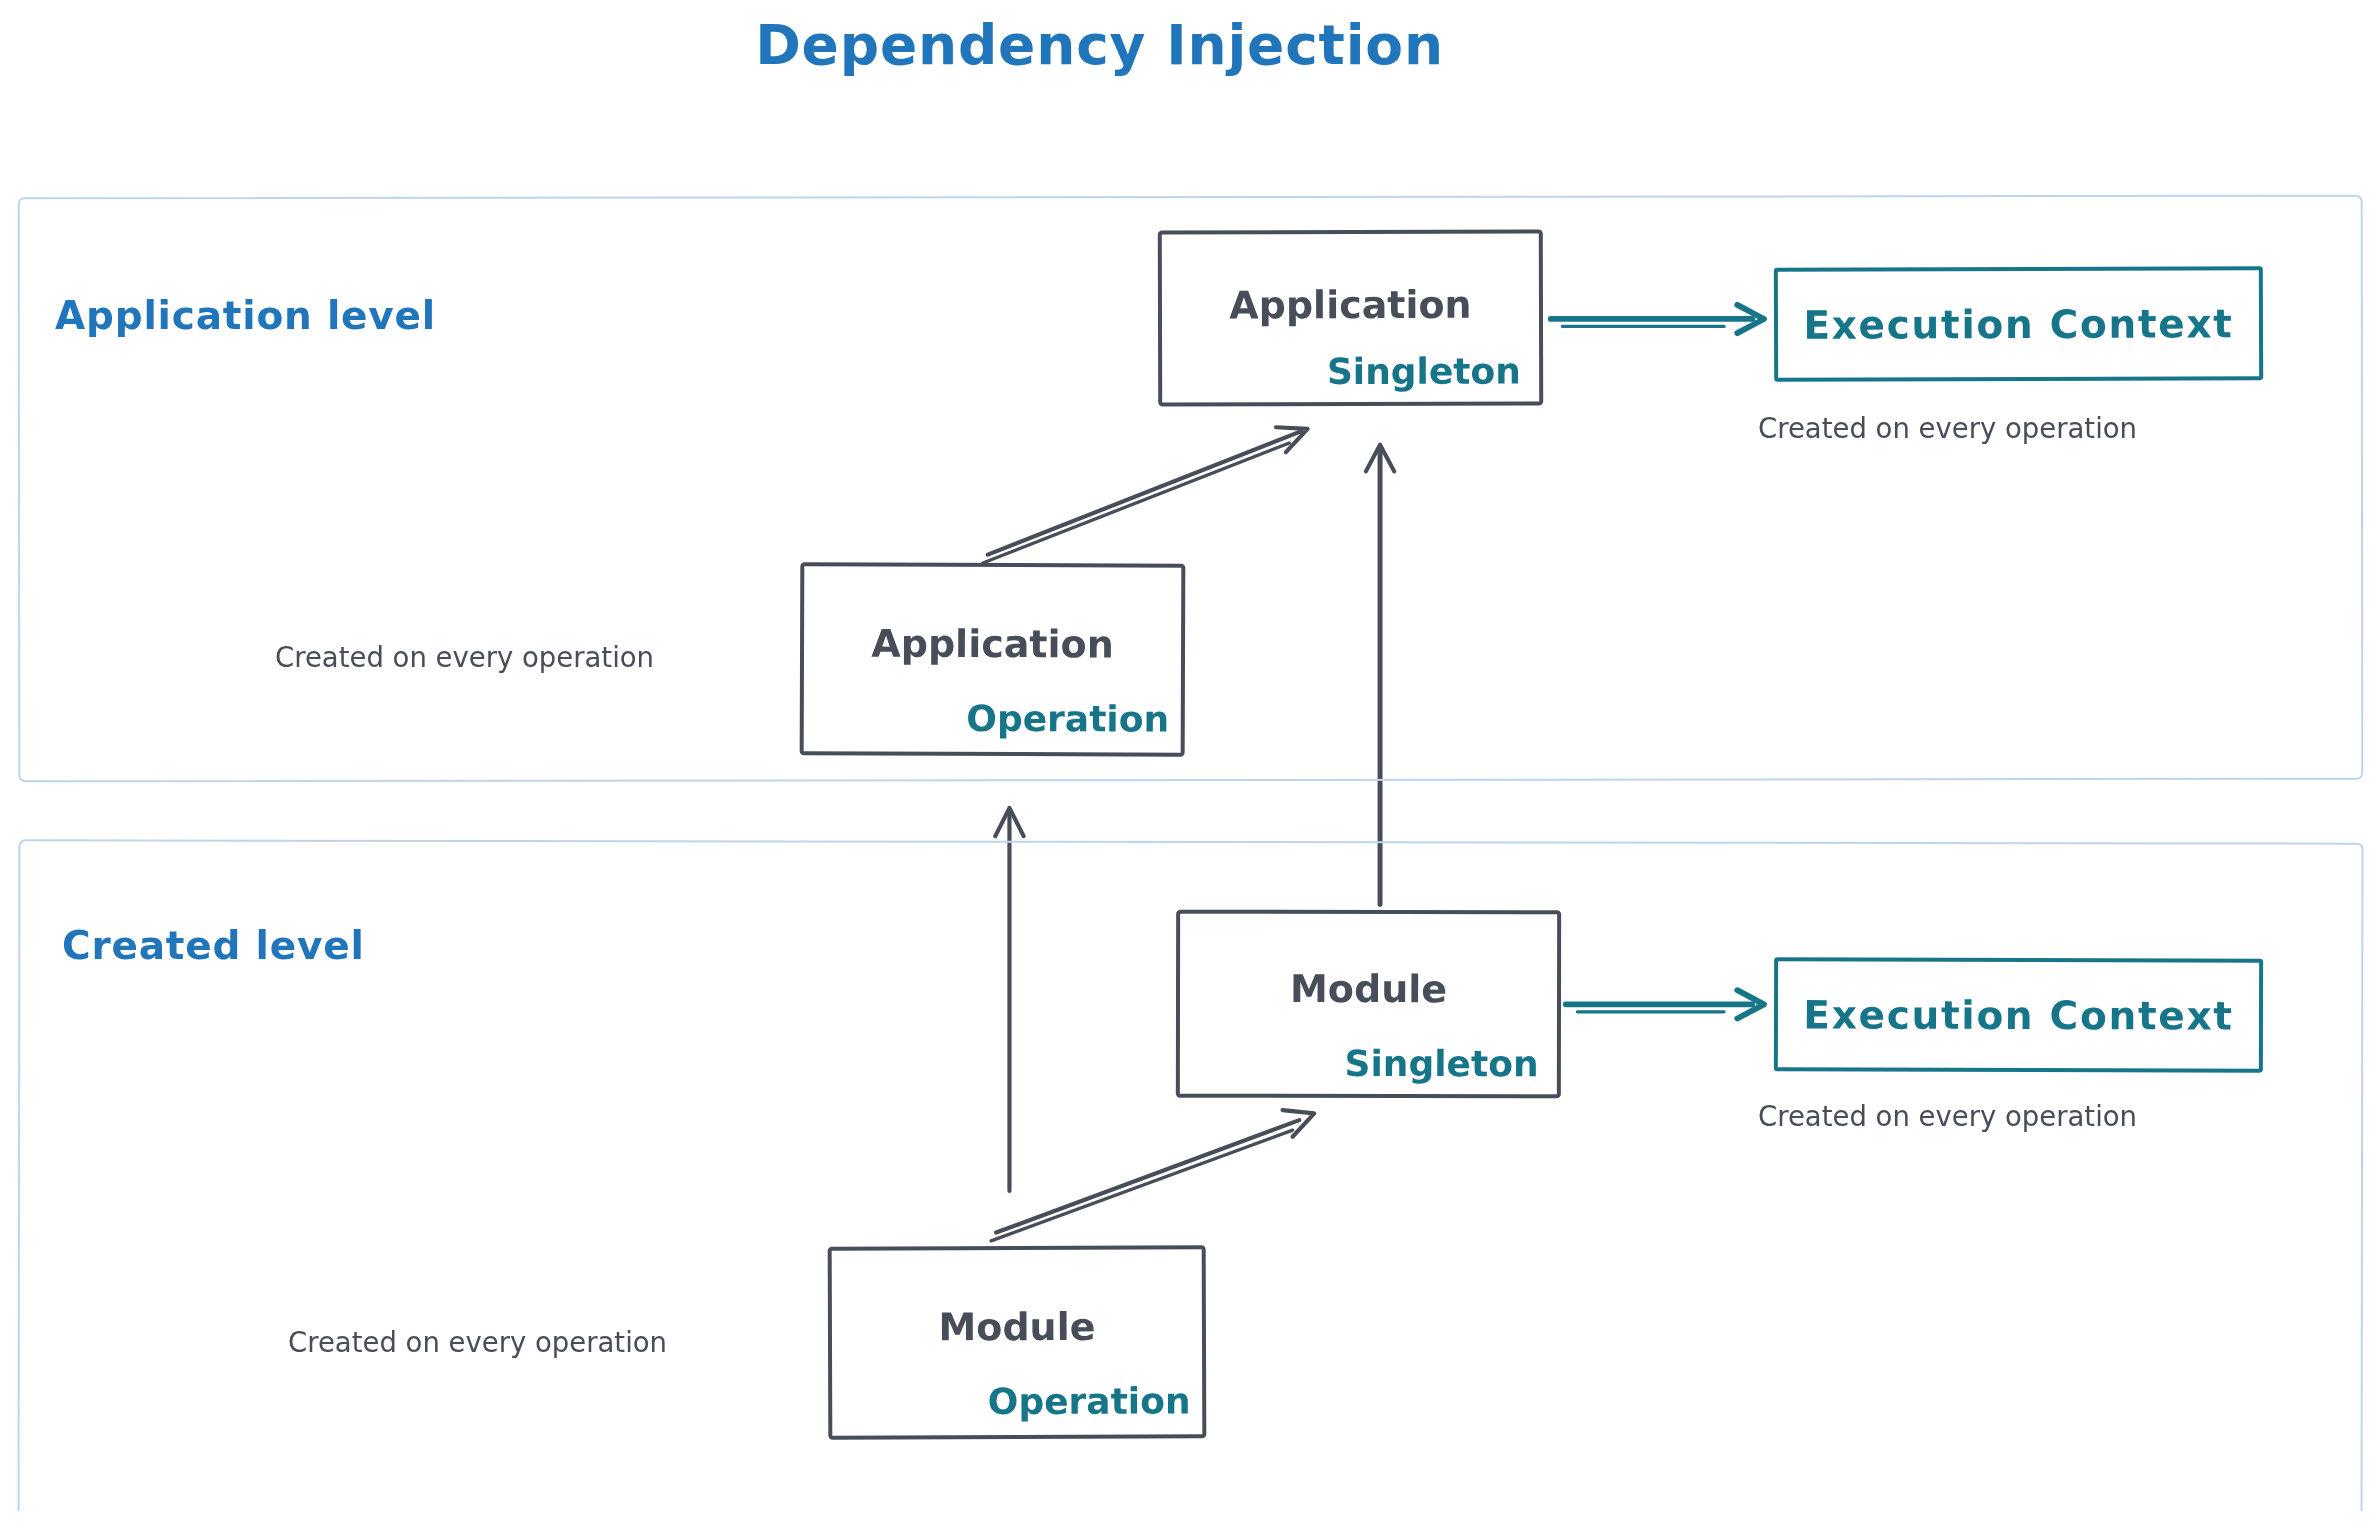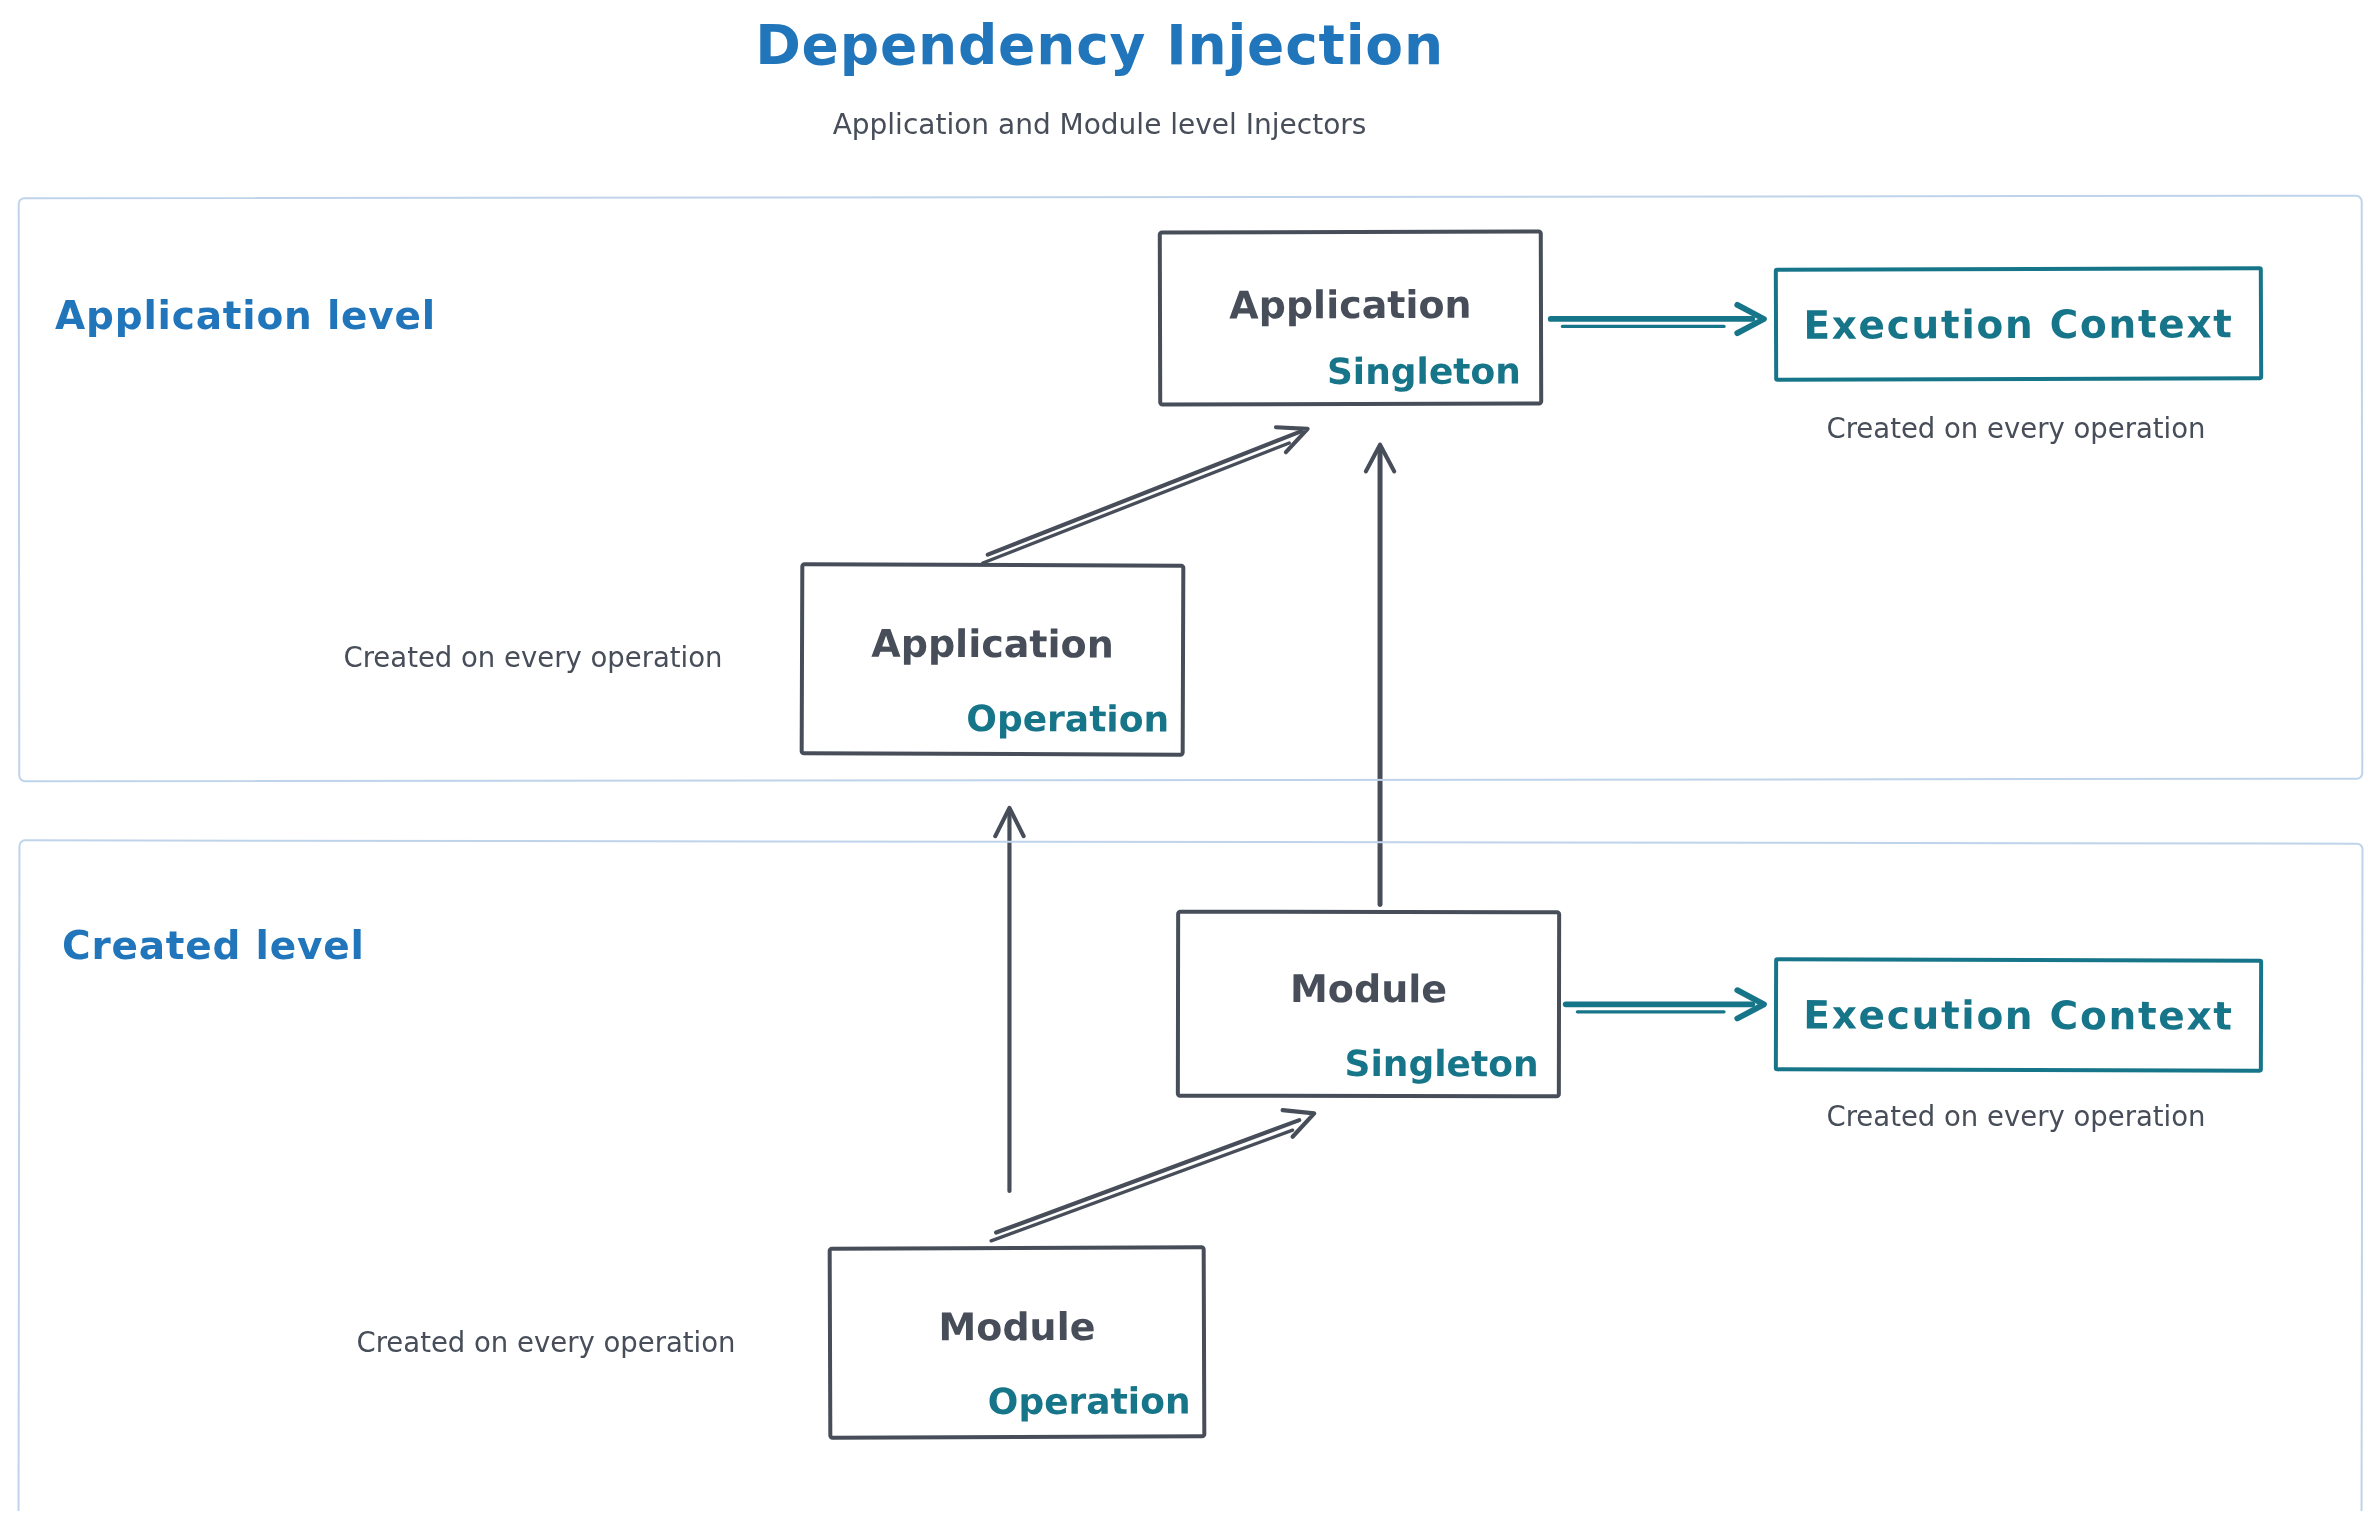--- a/index.html
+++ b/index.html
@@ -44,21 +44,21 @@
   }
   .node.operation .node-scope{right:11.7px;bottom:13px;}
   .ec-box{
     position:absolute;width:481px;height:106px;border:4.2px solid var(--teal);
     border-radius:3.3px;background:#fff;display:flex;align-items:center;justify-content:center;
   }
   .ec-label{
     font-size:39px;font-weight:600;color:var(--teal);letter-spacing:1.7px;white-space:nowrap;
   }
   .caption{
-    position:absolute;width:516px;text-align:center;
+    position:absolute;width:516px;text-align:left;
     font-size:27.5px;font-weight:500;color:var(--dark);white-space:nowrap;
   }
   .connector-layer{position:absolute;left:0;top:0;pointer-events:none;}
   .stroke-dark{stroke:var(--dark);fill:none;stroke-linecap:round;stroke-linejoin:round;}
   .stroke-teal{stroke:var(--teal);fill:none;stroke-linecap:round;stroke-linejoin:round;}
 </style>
 </head>
 <body>
 
 <div class="stage">
@@ -94,21 +94,20 @@
     </g>
 
     <g>
       <path class="stroke-teal" stroke-width="7" d="M1880 1206 L2104 1206"></path>
       <path class="stroke-teal" stroke-width="4" d="M1894 1215 L2070 1215"></path>
       <path class="stroke-teal" stroke-width="7" d="M2086 1189 L2118 1206 L2086 1223"></path>
     </g>
   </svg>
 
   <div class="title">Dependency Injection</div>
-  <div class="subtitle">Application and Module level Injectors</div>
 
   <div class="panel app"></div>
   <div class="panel-label" style="left:55px;top:253px;">Application level</div>
 
   <div class="node singleton" style="left:1158px;top:230px;width:377px;height:168px;transform:rotate(-0.15deg);">
     <div class="node-title">Application</div>
     <div class="node-scope">Singleton</div>
   </div>
 
   <div class="ec-box" style="left:1774px;top:267px;transform:rotate(-0.2deg);">

